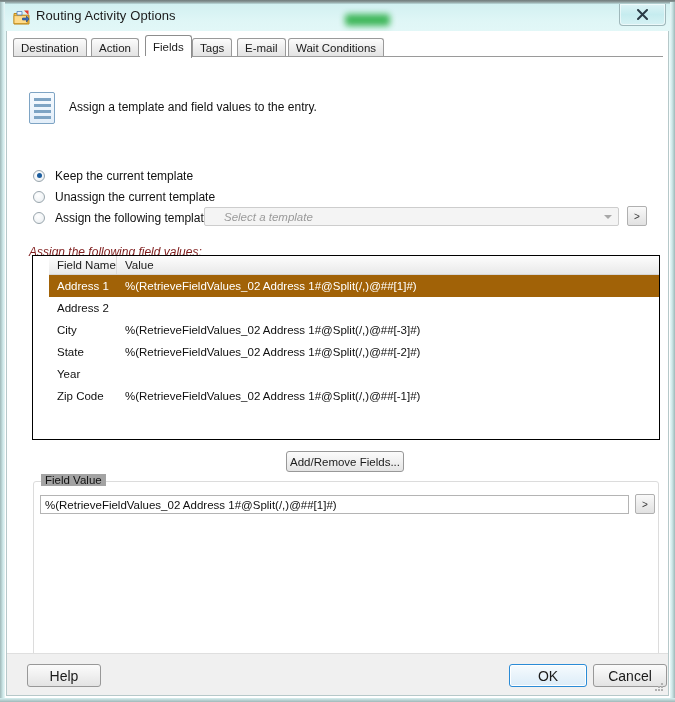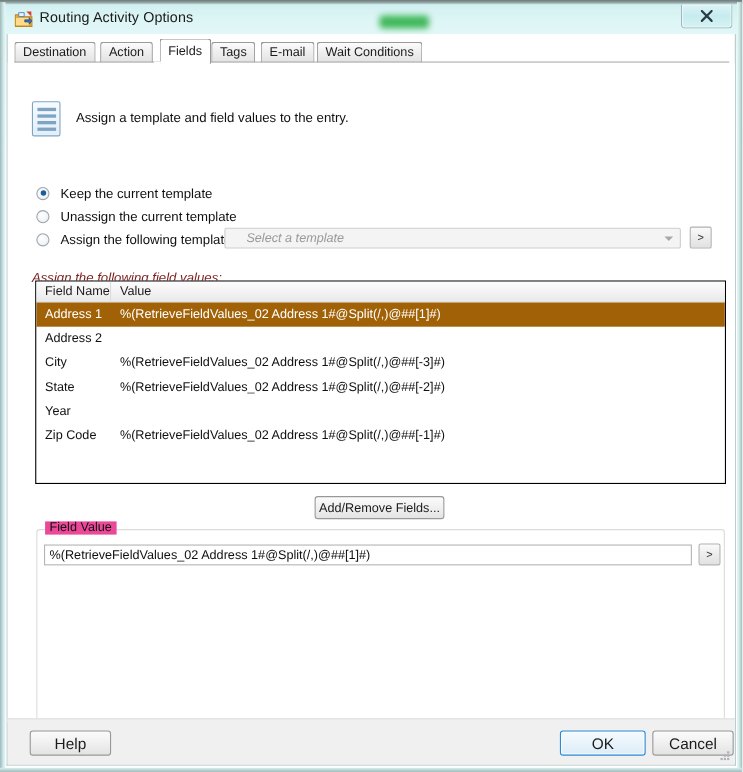--- a/index.html
+++ b/index.html
@@ -249,20 +249,21 @@
 
   
   #fields-table {
     position: absolute;
     left: 25px; top: 198px;
     width: 628px; height: 185px;
     border: 1px solid #000000;
     background: #ffffff;
     box-sizing: border-box;
     overflow: hidden;
+    padding-left: 16px;
   }
   #table-header {
     display: flex;
     height: 18px;
     background: linear-gradient(to bottom, #fdfdfd, #f2f2f2 55%, #e9e9e9);
     border-bottom: 1px solid #d6d6d6;
   }
   .th {
     font-size: 11.5px;
     color: #1b1b1b;
@@ -314,21 +315,21 @@
     position: absolute;
     left: 26px; top: 424px;
     width: 626px; height: 209px;
     border: 1px solid #dcdcdc;
     border-radius: 3px;
     box-sizing: border-box;
   }
   #fieldvalue-legend {
     position: absolute;
     left: 34px; top: 417px;
-    background: #ec4899;
+    background: #a3a3a3;
     padding: 0 4px;
     font-size: 11.5px;
     color: #101010;
     white-space: nowrap;
   }
   #fieldvalue-input {
     position: absolute;
     left: 33px; top: 438px;
     width: 589px; height: 19px;
     border: 1px solid #b4b4b4;

